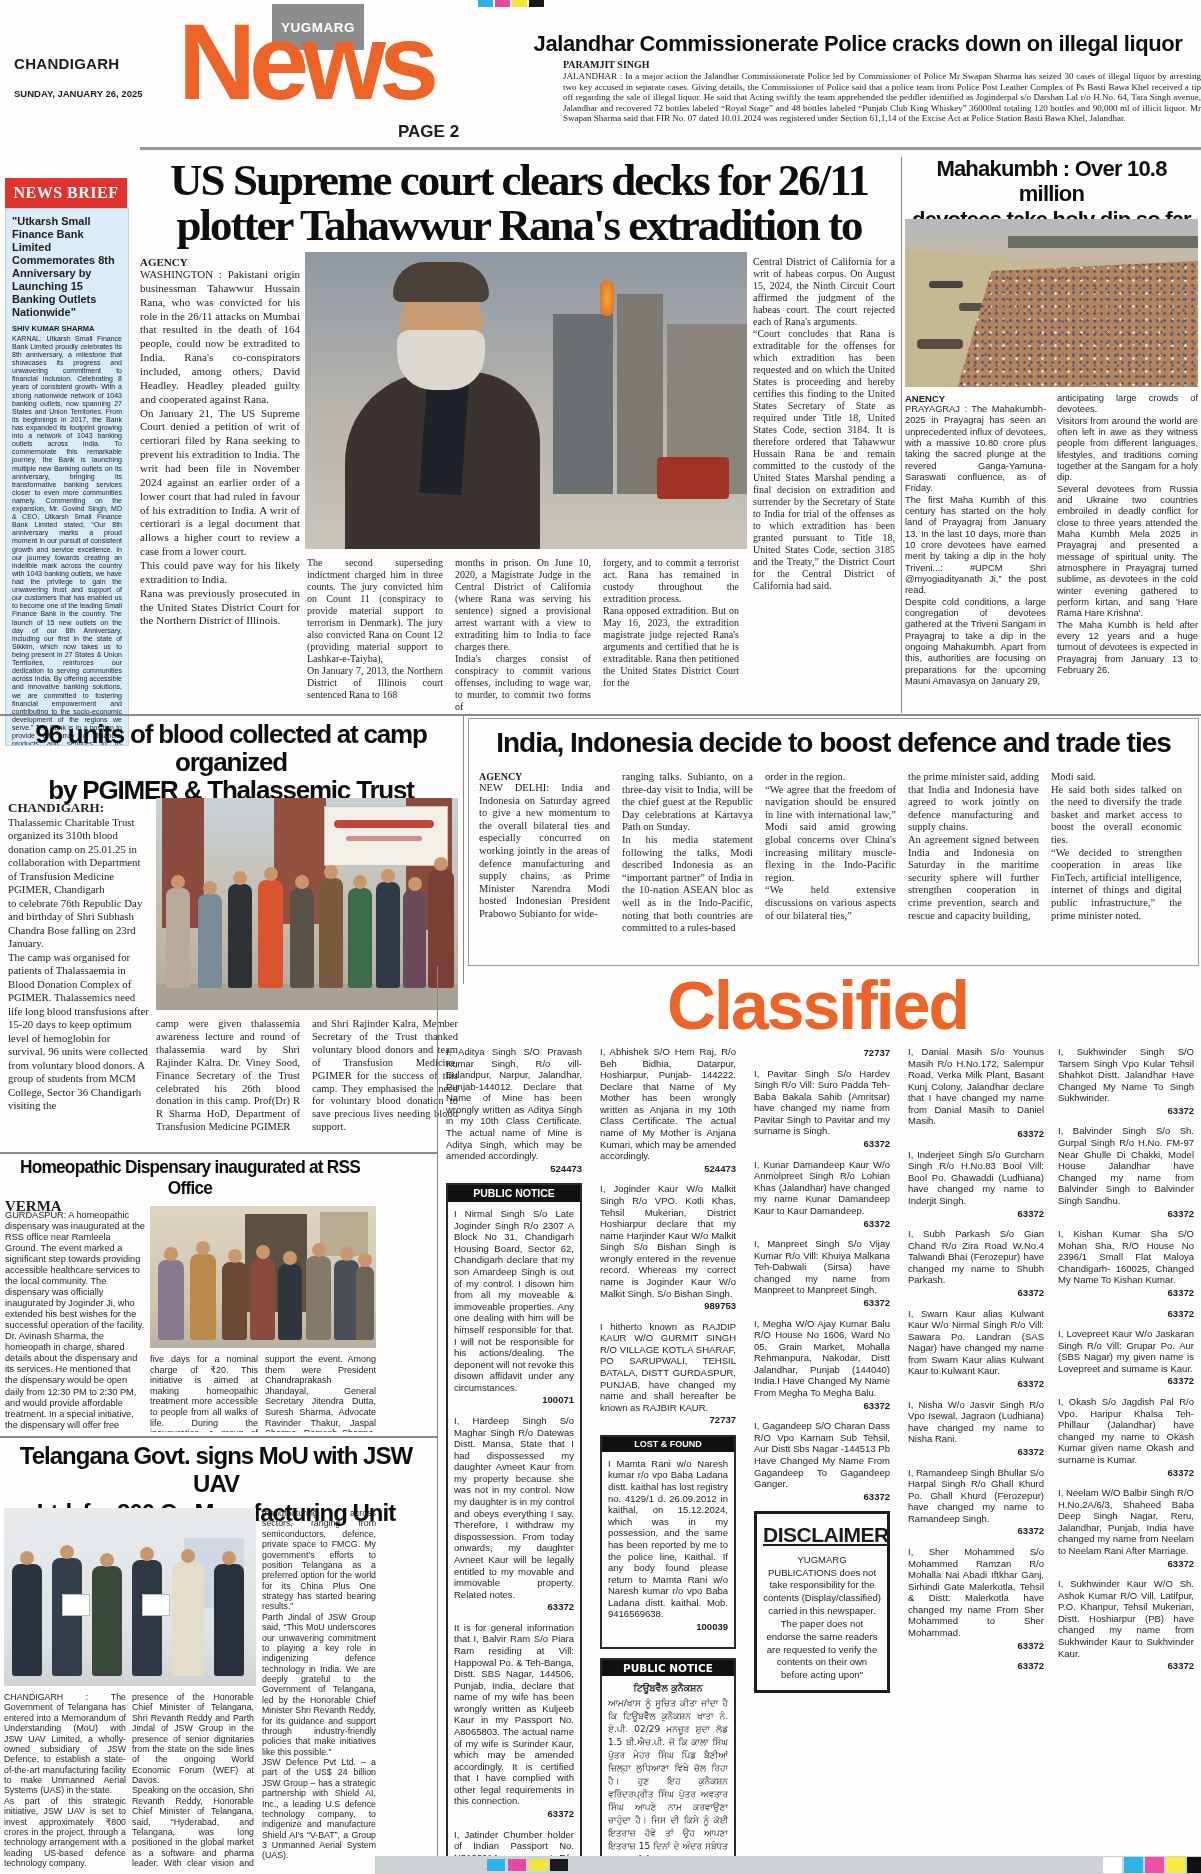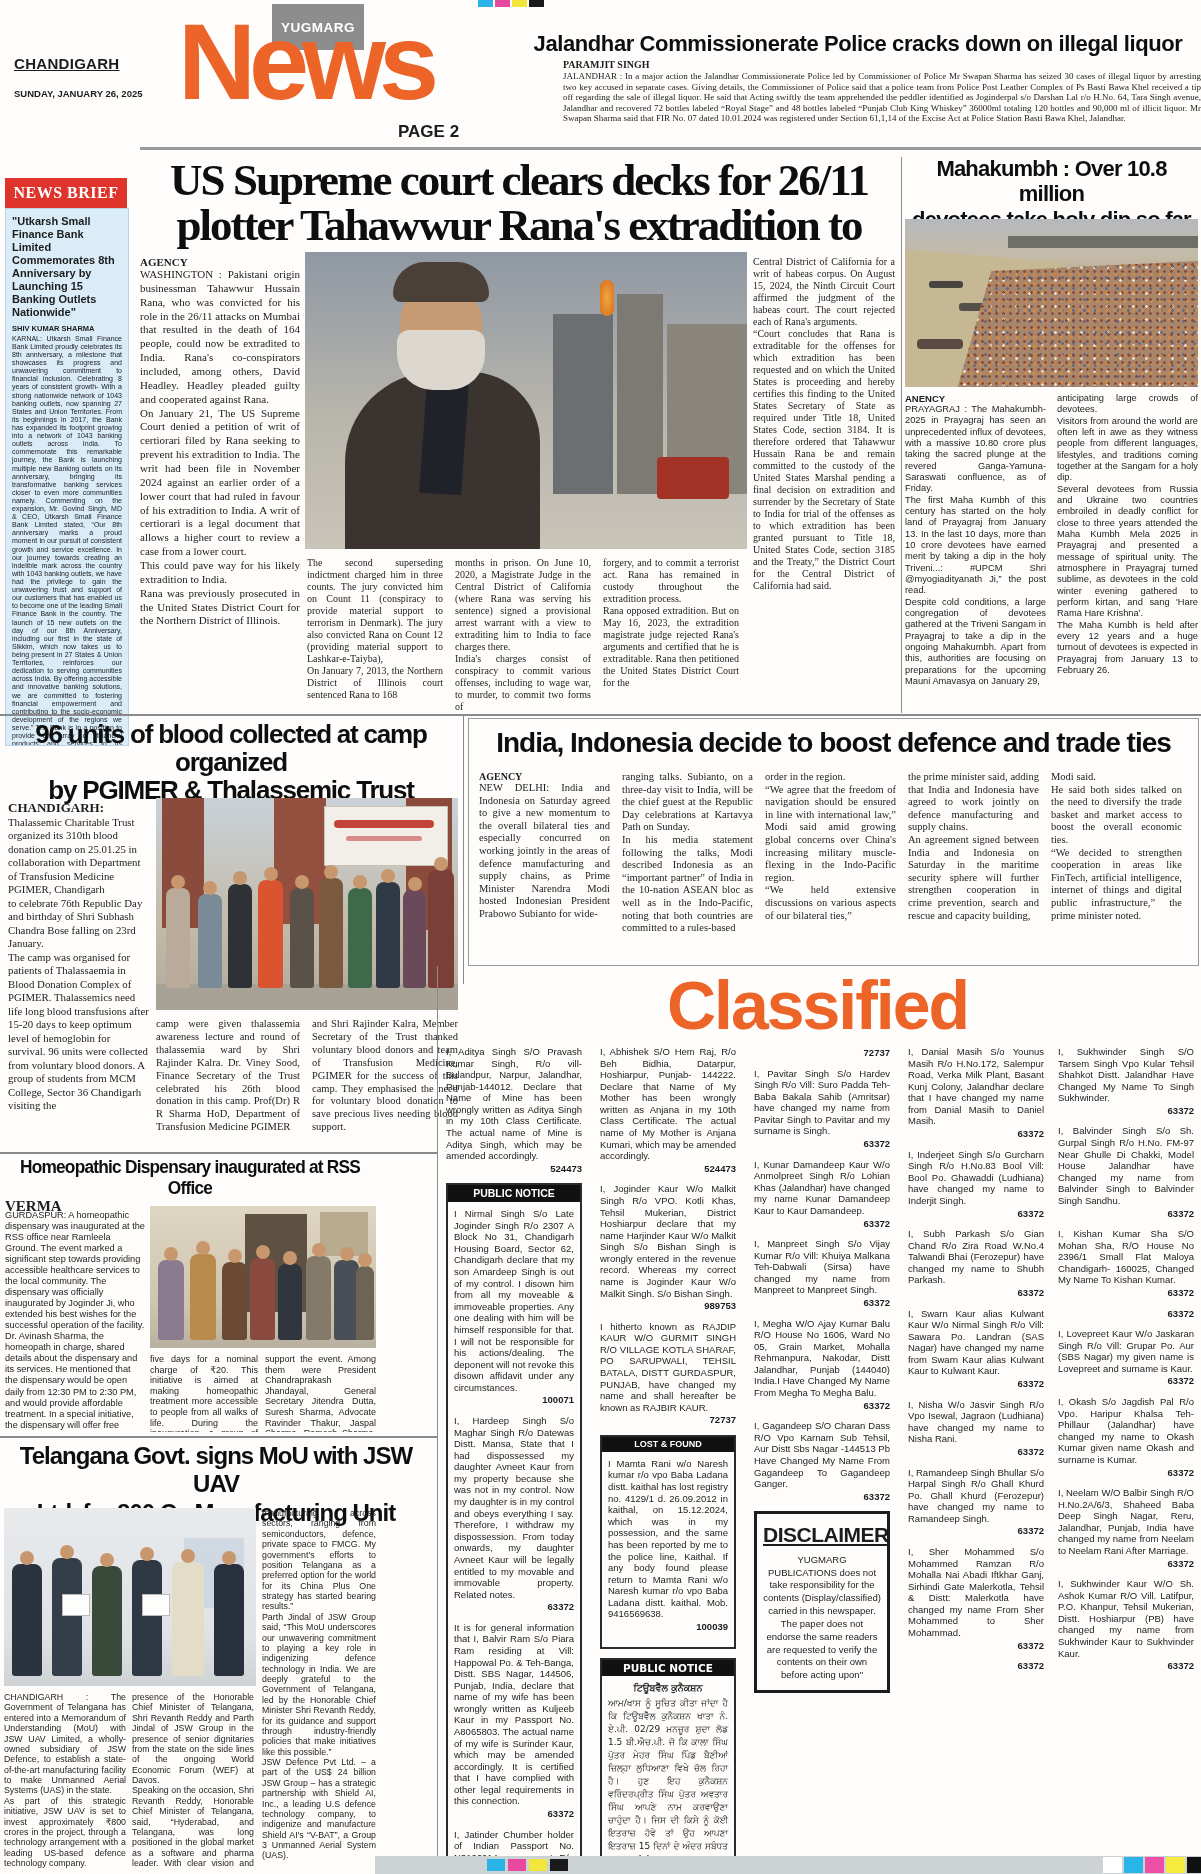--- a/index.html
+++ b/index.html
@@ -7,21 +7,21 @@
           font-family:"Liberation Sans","DejaVu Sans",sans-serif; color:#1c1c1c; overflow:hidden; }
   .abs { position:absolute; }
   .serif { font-family:"Liberation Serif","DejaVu Serif",serif; }
   .just { text-align:justify; }
   .pre { white-space:pre-line; }
   .ovh { overflow:hidden; }
   .ctr { text-align:center; }
   .rule { position:absolute; background:#8a8a8a; }
 
   
-  .city { font-size:15px; font-weight:800; letter-spacing:.3px;text-decoration:underline; }
+  .city { font-size:15px; font-weight:800; letter-spacing:.3px; }
   .mdate { font-size:9.5px; font-weight:700; }
   .ybox { background:#8d8d8d; color:#fff; display:flex; align-items:center; justify-content:center;
           font-size:13.5px; font-weight:800; letter-spacing:.5px; }
   .brand { color:#ec6428; font-size:108px; font-weight:800; letter-spacing:-7px; line-height:1; }
   .pg2 { font-size:17px; font-weight:800; }
 
   
   .h-sans { font-weight:800; color:#0e0e0e; }
   .h-serif { font-family:"Liberation Serif","DejaVu Serif",serif; font-weight:800; color:#0e0e0e; }
   .byline { font-weight:800; font-size:10px; font-family:"Liberation Serif",serif; }

